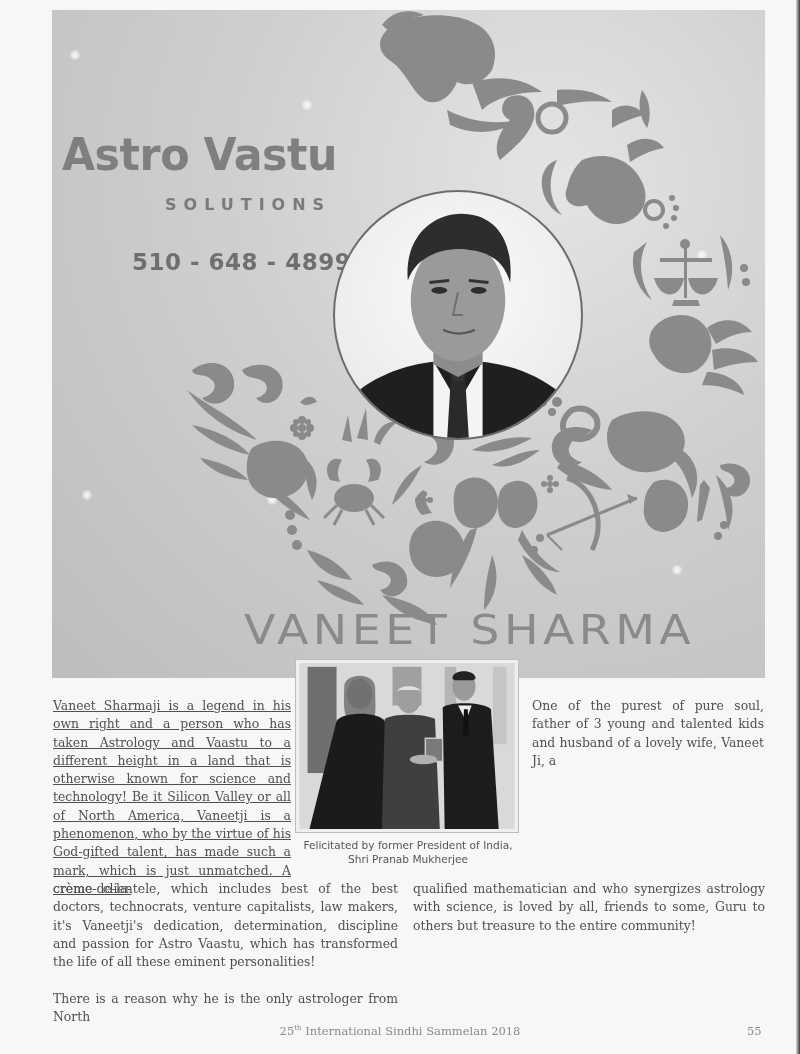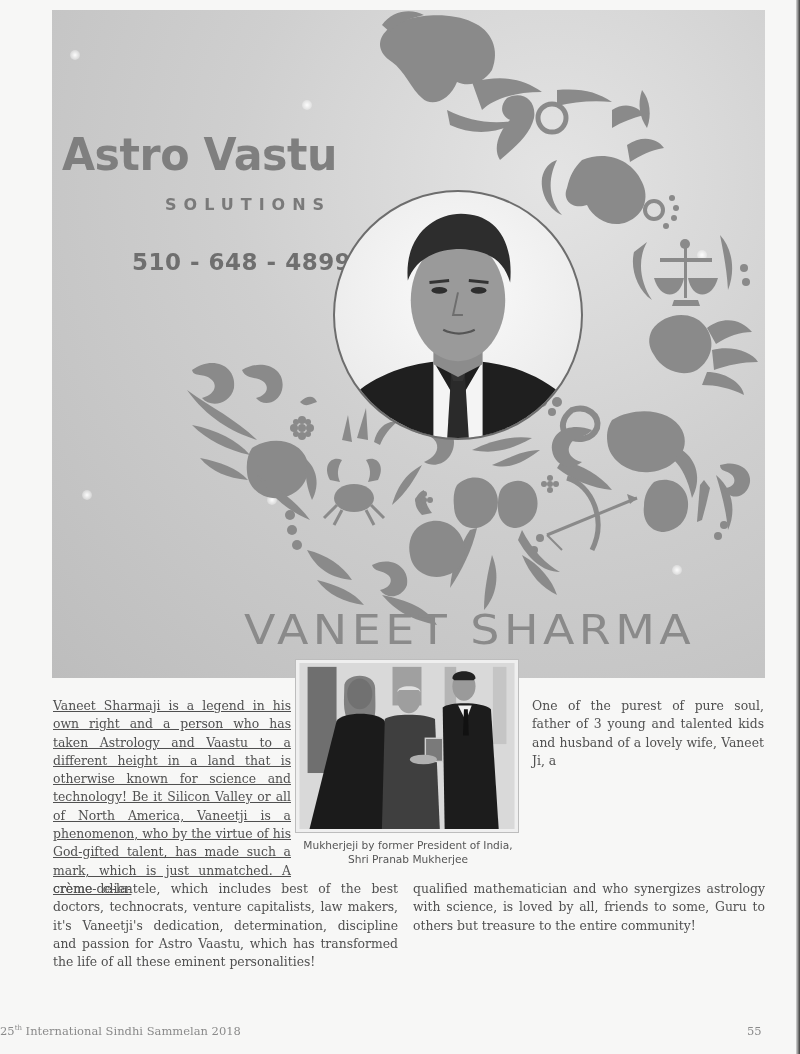--- a/index.html
+++ b/index.html
@@ -86,21 +86,21 @@
       color: #505050; text-align: justify;
     }
     .col-left-top { left: 53px; top: 697px; width: 238px; text-decoration: underline; }
     .col-left-bot { left: 53px; top: 880px; width: 345px; }
     .col-right-top { left: 532px; top: 697px; width: 232px; }
     .col-right-bot { left: 413px; top: 880px; width: 352px; }
     .txt p { margin-bottom: 18.3px; }
     .txt p:last-child { margin-bottom: 0; }
 
     .footer {
-      position: absolute; left: 0; top: 1024px; width: 800px; 
+      position: absolute; left: 0; top: 1024px; width: 800px; text-align: center;
       font-size: 11.5px; color: #8a8a8a;
     }
     .footer sup { font-size: 7px; }
     .page-num {
       position: absolute; left: 747px; top: 1024px;
       font-size: 11.5px; color: #8a8a8a;
     }
   </style>
 </head>
 <body>
@@ -334,29 +334,30 @@
     <ellipse cx="128" cy="100" rx="14" ry="5" fill="#b0b0b0"></ellipse>
 
     <ellipse cx="170" cy="24" rx="12" ry="15" fill="#9a9a9a"></ellipse>
     <path d="M158,16 C158,6 182,6 182,16 L180,18 L160,18 Z" fill="#222"></path>
     <path d="M148,46 C155,40 190,40 198,48 L206,172 L150,172 Z" fill="#1c1c1c"></path>
     <path d="M164,44 L172,60 L178,44 Z" fill="#f0f0f0"></path>
     <path d="M170,48 L174,48 L175,75 L169,75 Z" fill="#111"></path>
   </svg>
 </div>
 <div class="caption">
-  <div>Mukherjeji by former President of India,</div>
+  <div>Felicitated by former President of India,</div>
   <div>Shri Pranab Mukherjee</div>
 </div>
 
 <div class="txt col-left-top">
   <p>Vaneet Sharmaji is a legend in his own right and a person who has taken Astrology and Vaastu to a different height in a land that is otherwise known for science and technology! Be it Silicon Valley or all of North America, Vaneetji is a phenomenon, who by the virtue of his God-gifted talent, has made such a mark, which is just unmatched. A crème-de-la-</p>
 </div>
 <div class="txt col-left-bot">
   <p>crème clientele, which includes best of the best doctors, technocrats, venture capitalists, law makers, it's Vaneetji's dedication, determination, discipline and passion for Astro Vaastu, which has transformed the life of all these eminent personalities!</p>
+  <p>There is a reason why he is the only astrologer from North</p>
 </div>
 <div class="txt col-right-top">
   <p>One of the purest of pure soul, father of 3 young and talented kids and husband of a lovely wife, Vaneet Ji, a</p>
 </div>
 <div class="txt col-right-bot">
   <p>qualified mathematician and who synergizes astrology with science, is loved by all, friends to some, Guru to others but treasure to the entire community!</p>
 </div>
 
 <div class="footer">
   <span>25</span><sup>th</sup><span> International Sindhi Sammelan 2018</span>

